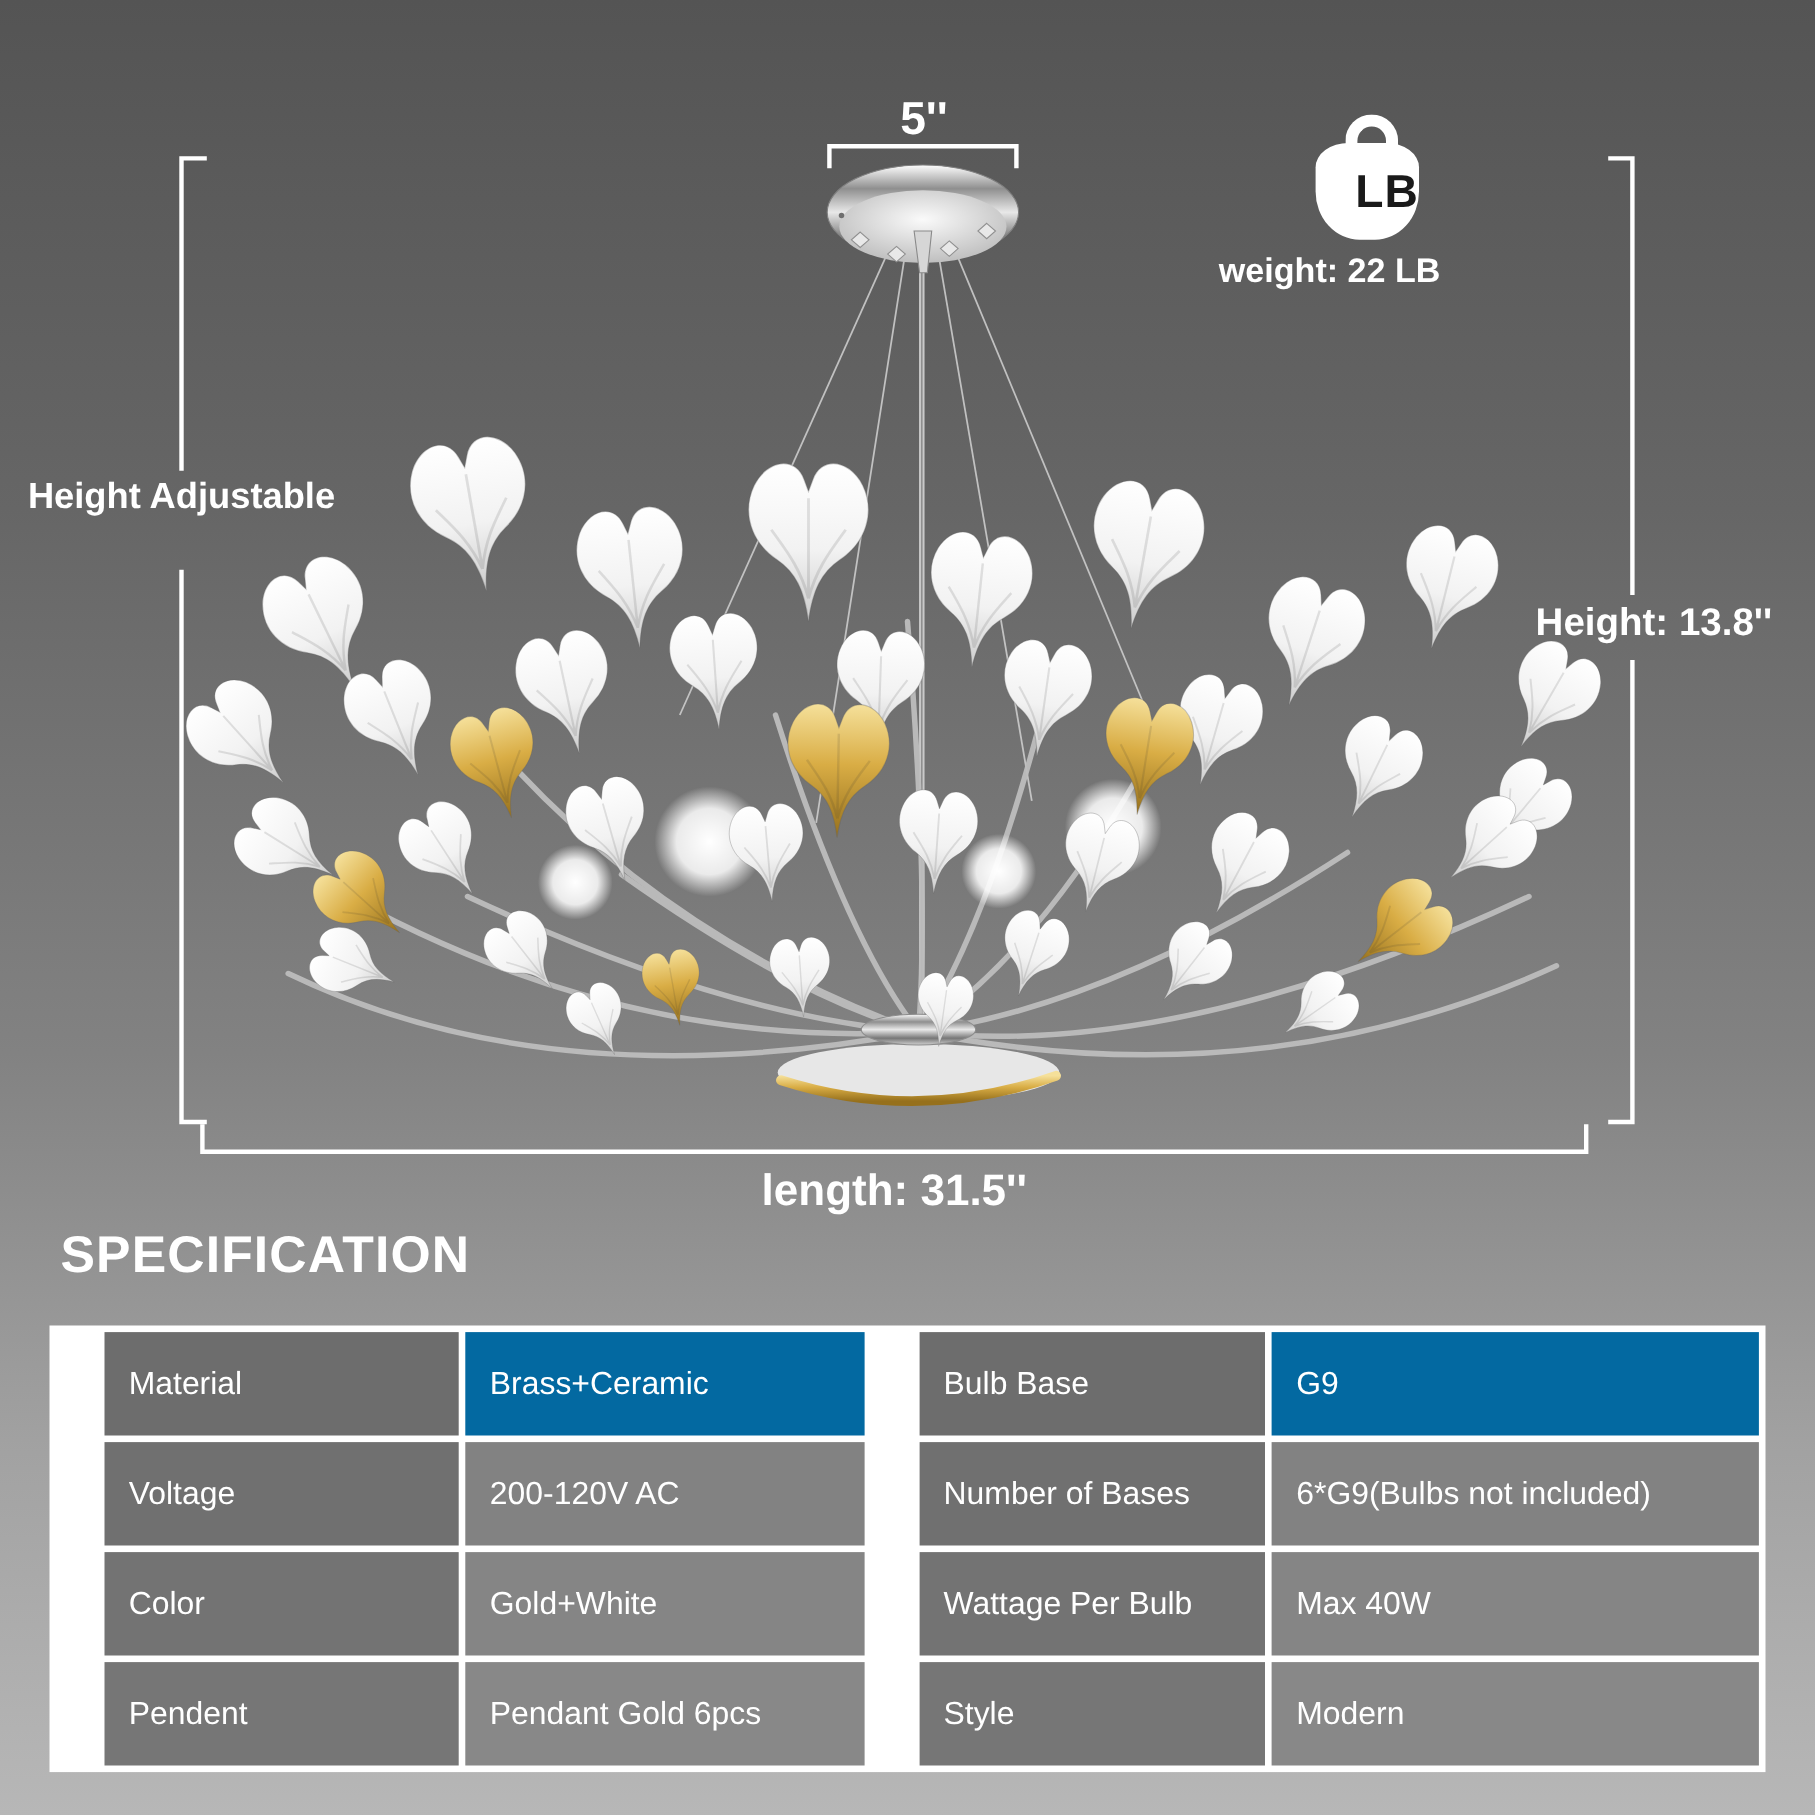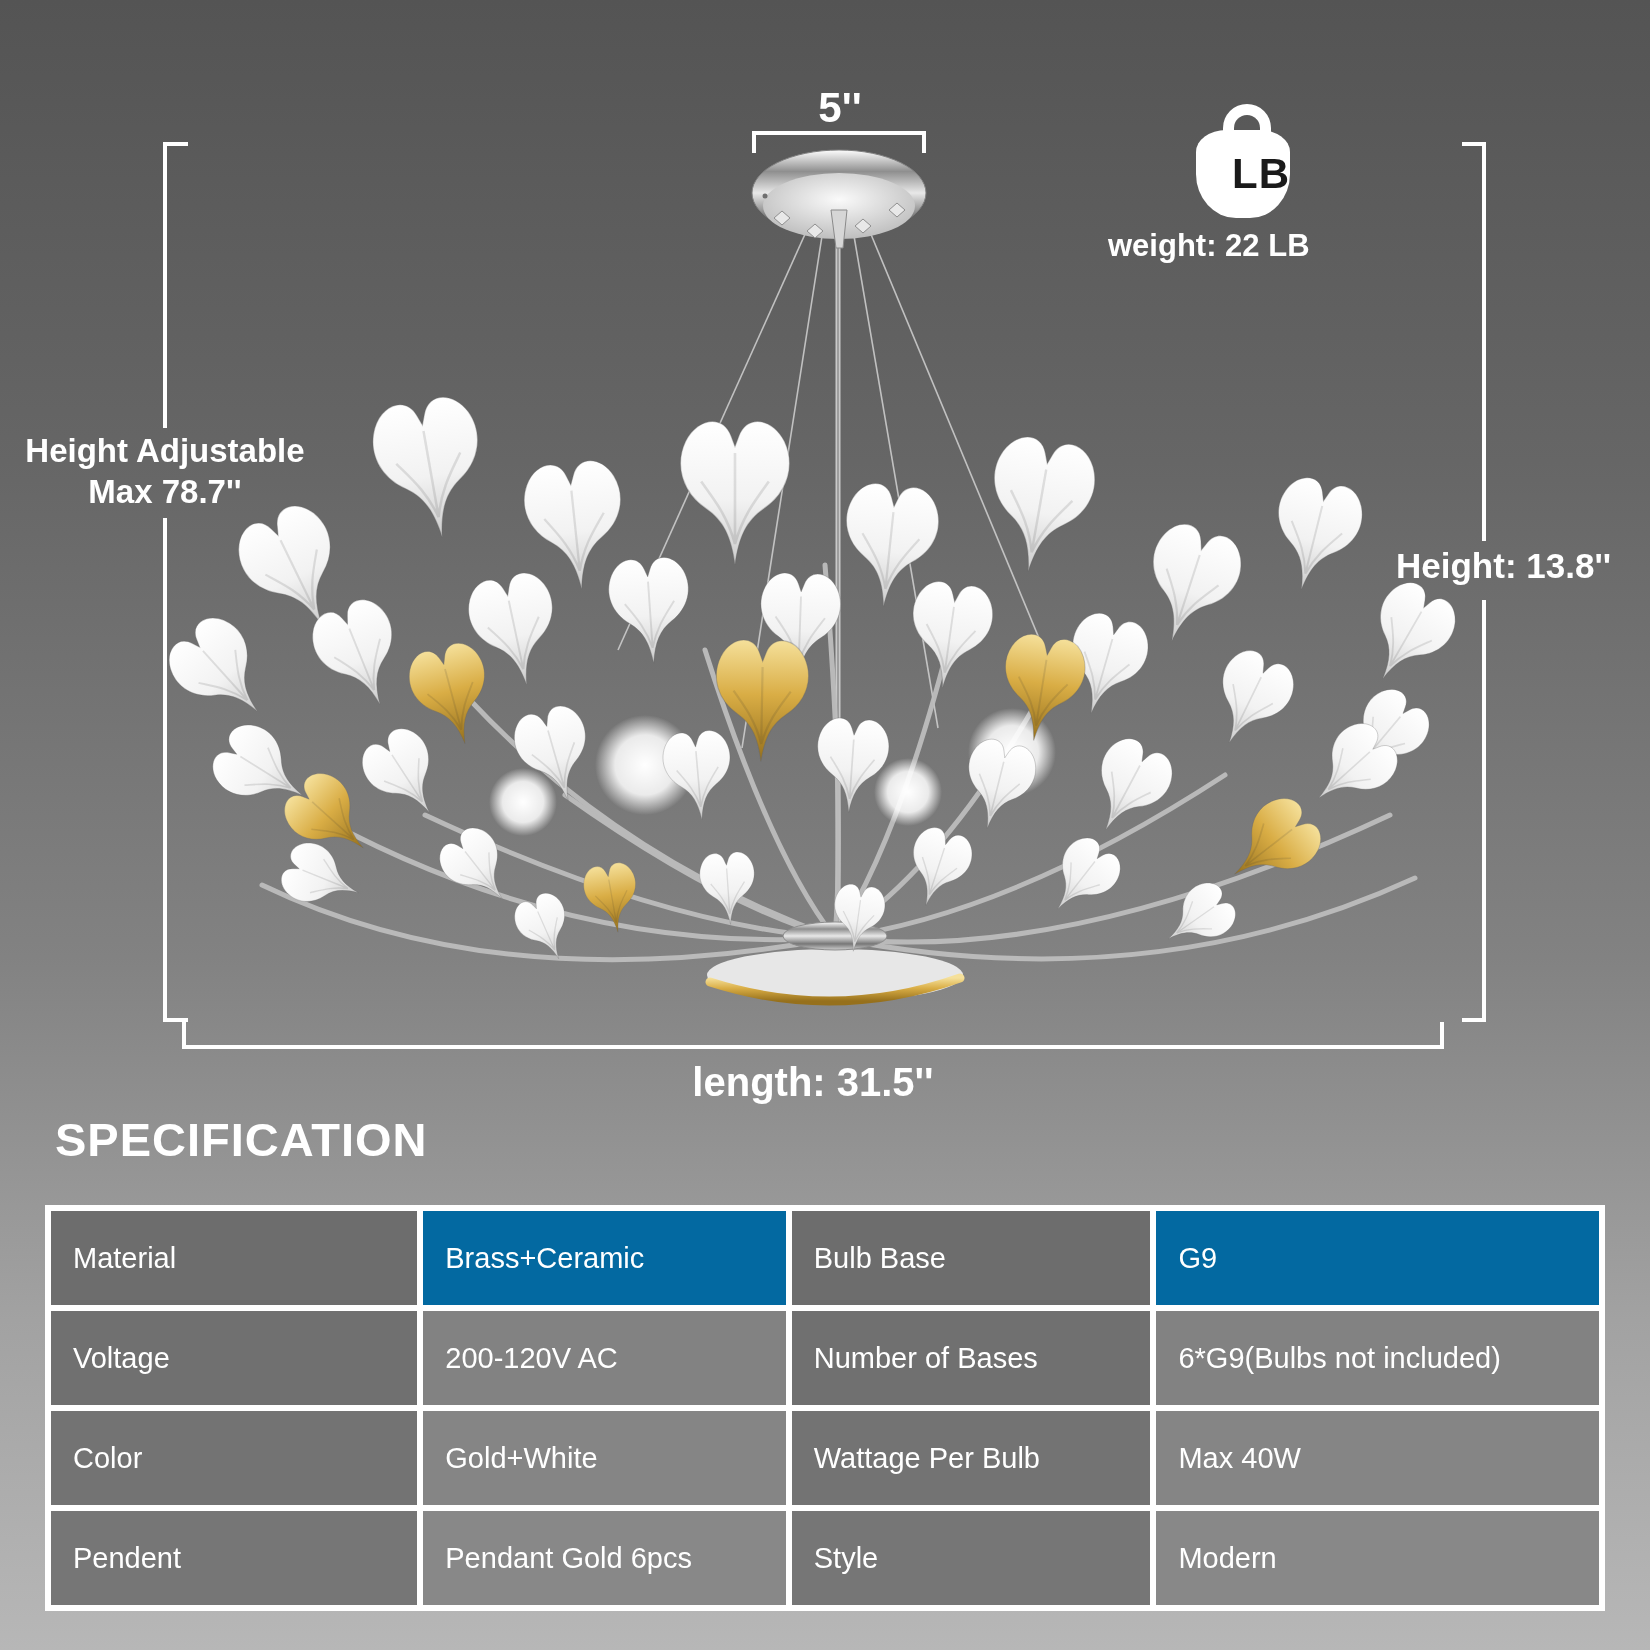--- a/index.html
+++ b/index.html
@@ -32,21 +32,21 @@
   
   #spec-title{left:55px;top:1112px;font-size:47px;font-weight:bold;color:#ffffff;letter-spacing:1px;}
   #spec-table{
     left:45px;top:1205px;width:1560px;box-sizing:border-box;background:#ffffff;padding:6px;
     display:grid;grid-template-columns:0.96fr 0.95fr 0.94fr 1.16fr;gap:6px;
   }
   .cell{
     height:94px;display:flex;align-items:center;padding-left:22px;box-sizing:border-box;
     color:#ffffff;font-size:29px;white-space:nowrap;overflow:hidden;
   }
-  .cell.lab{background:#6d6d6d;}
+  .cell.lab{background:#6d6d6d;margin-left:44px;}
   .cell.val{background:#0369a1;}
   .row2 .cell.lab{background:#707070;}.row2 .cell.val{background:#828282;}
   .row3 .cell.lab{background:#737373;}.row3 .cell.val{background:#858585;}
   .row4 .cell.lab{background:#767676;}.row4 .cell.val{background:#888888;}
   .trow{display:contents;}
 </style>
 </head>
 <body>
 
 <svg class="abs" style="left:0;top:0" width="1650" height="1120" viewBox="0 0 1650 1120">
@@ -198,21 +198,20 @@
     <g>
       <path d="M184,1022 L184,1047 L1442,1047 L1442,1022"></path>
     </g>
   </g>
 </svg>
 
 <div class="abs dimtext" id="canopy-width-label">5''</div>
 
 <div class="abs dimtext" id="height-adjustable-label">
   <div>Height Adjustable</div>
-  <div>Max 78.7''</div>
 </div>
 
 <div class="abs dimtext" id="height-label">Height: 13.8''</div>
 
 <div class="abs dimtext" id="length-label">length: 31.5''</div>
 
 <div class="abs" id="weight-icon">
   <div class="handle"></div>
   <div class="body">
     <span>LB</span>

